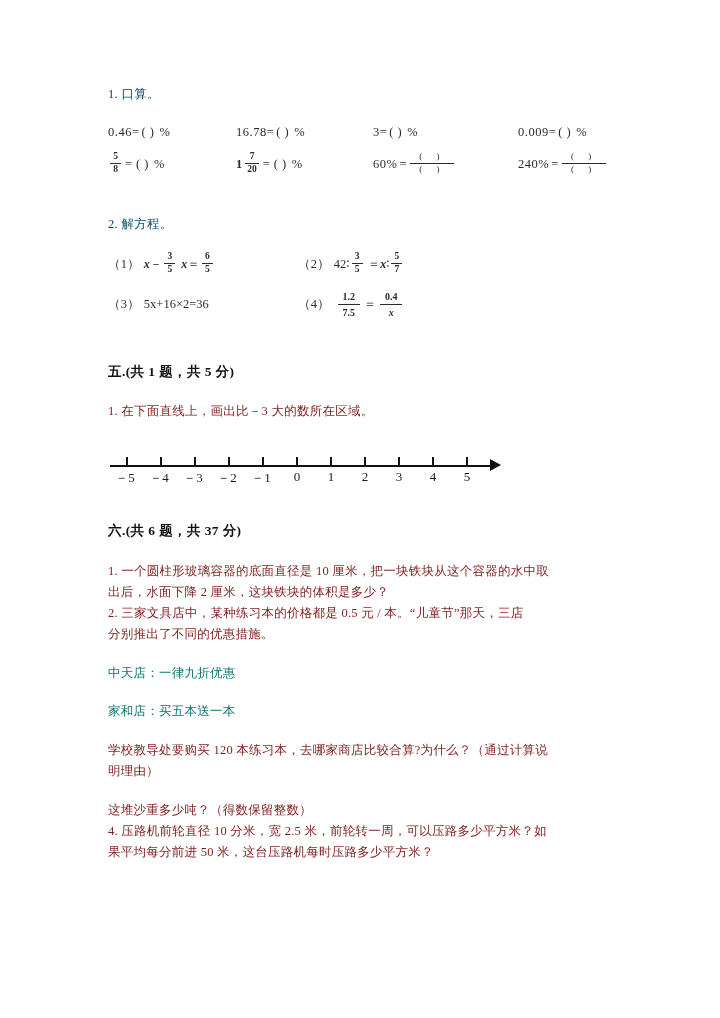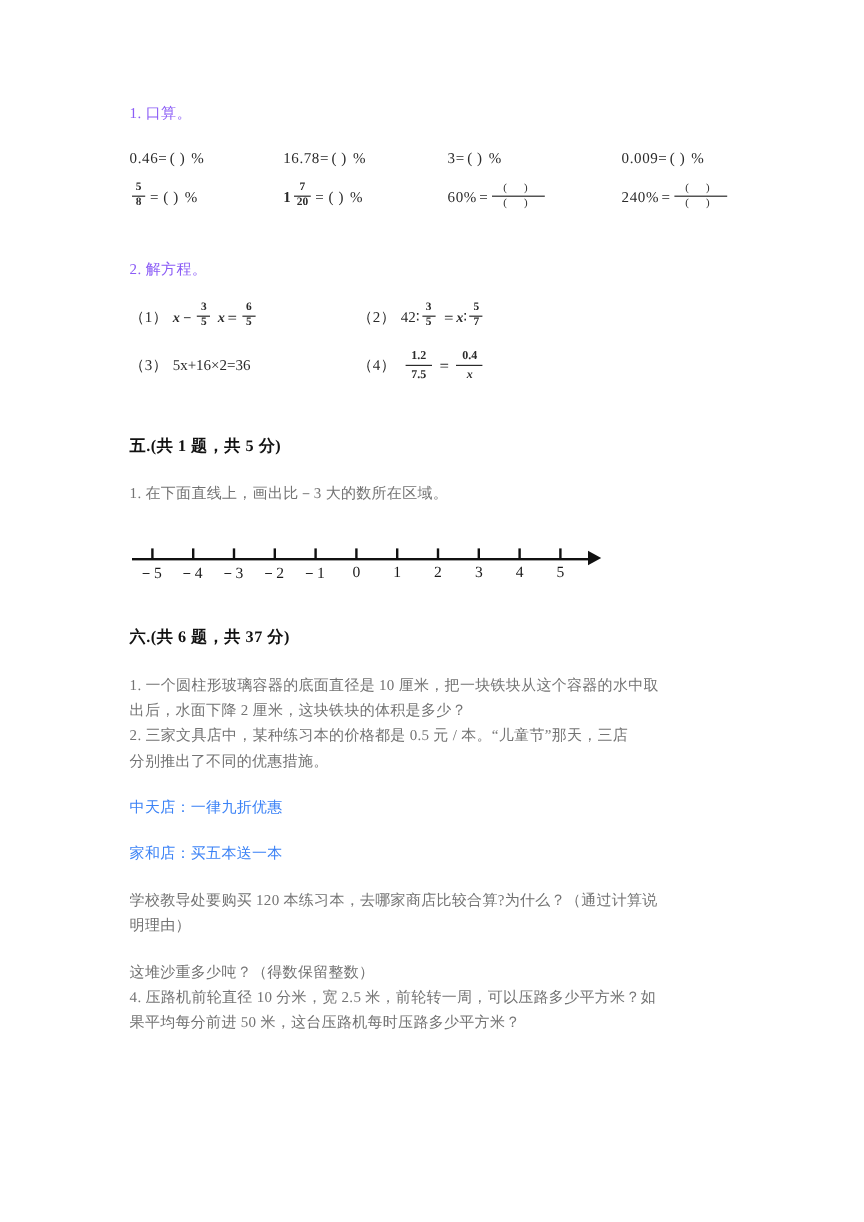--- a/index.html
+++ b/index.html
@@ -25,35 +25,35 @@
   .content {
     position: absolute;
     left: 108px;
     top: 86px;
     width: 518px;
   }
 
   
   .q-head {
     font-size: 12.5px;
-    color: #8b5cf6;
+    color: #0c4a6e;
     letter-spacing: .3px;
     margin: 0 0 4px 0;
   }
   .sec-head {
     font-size: 13.5px;
     font-weight: bold;
     color: #111;
     letter-spacing: .4px;
     margin: 0;
   }
   .body-line {
     font-size: 12.5px;
     line-height: 21px;
-    color: #737373;
+    color: #7f1d1d;
     letter-spacing: .25px;
     margin: 0;
     text-align: justify;
   }
 
   
   .blk { position: relative; }
 
   
   .oral-row {
@@ -211,21 +211,21 @@
     font-size: 13px;
     color: #1a1a1a;
     transform: translateX(-50%);
     font-family: "Liberation Serif", serif;
   }
 
   
   .store-line {
     font-size: 12.5px;
     line-height: 21px;
-    color: #3b82f6;
+    color: #0f766e;
     letter-spacing: .25px;
     margin: 0;
   }
 </style>
 </head>
 <body>
 
 <div class="page">
   <div class="content">
 

